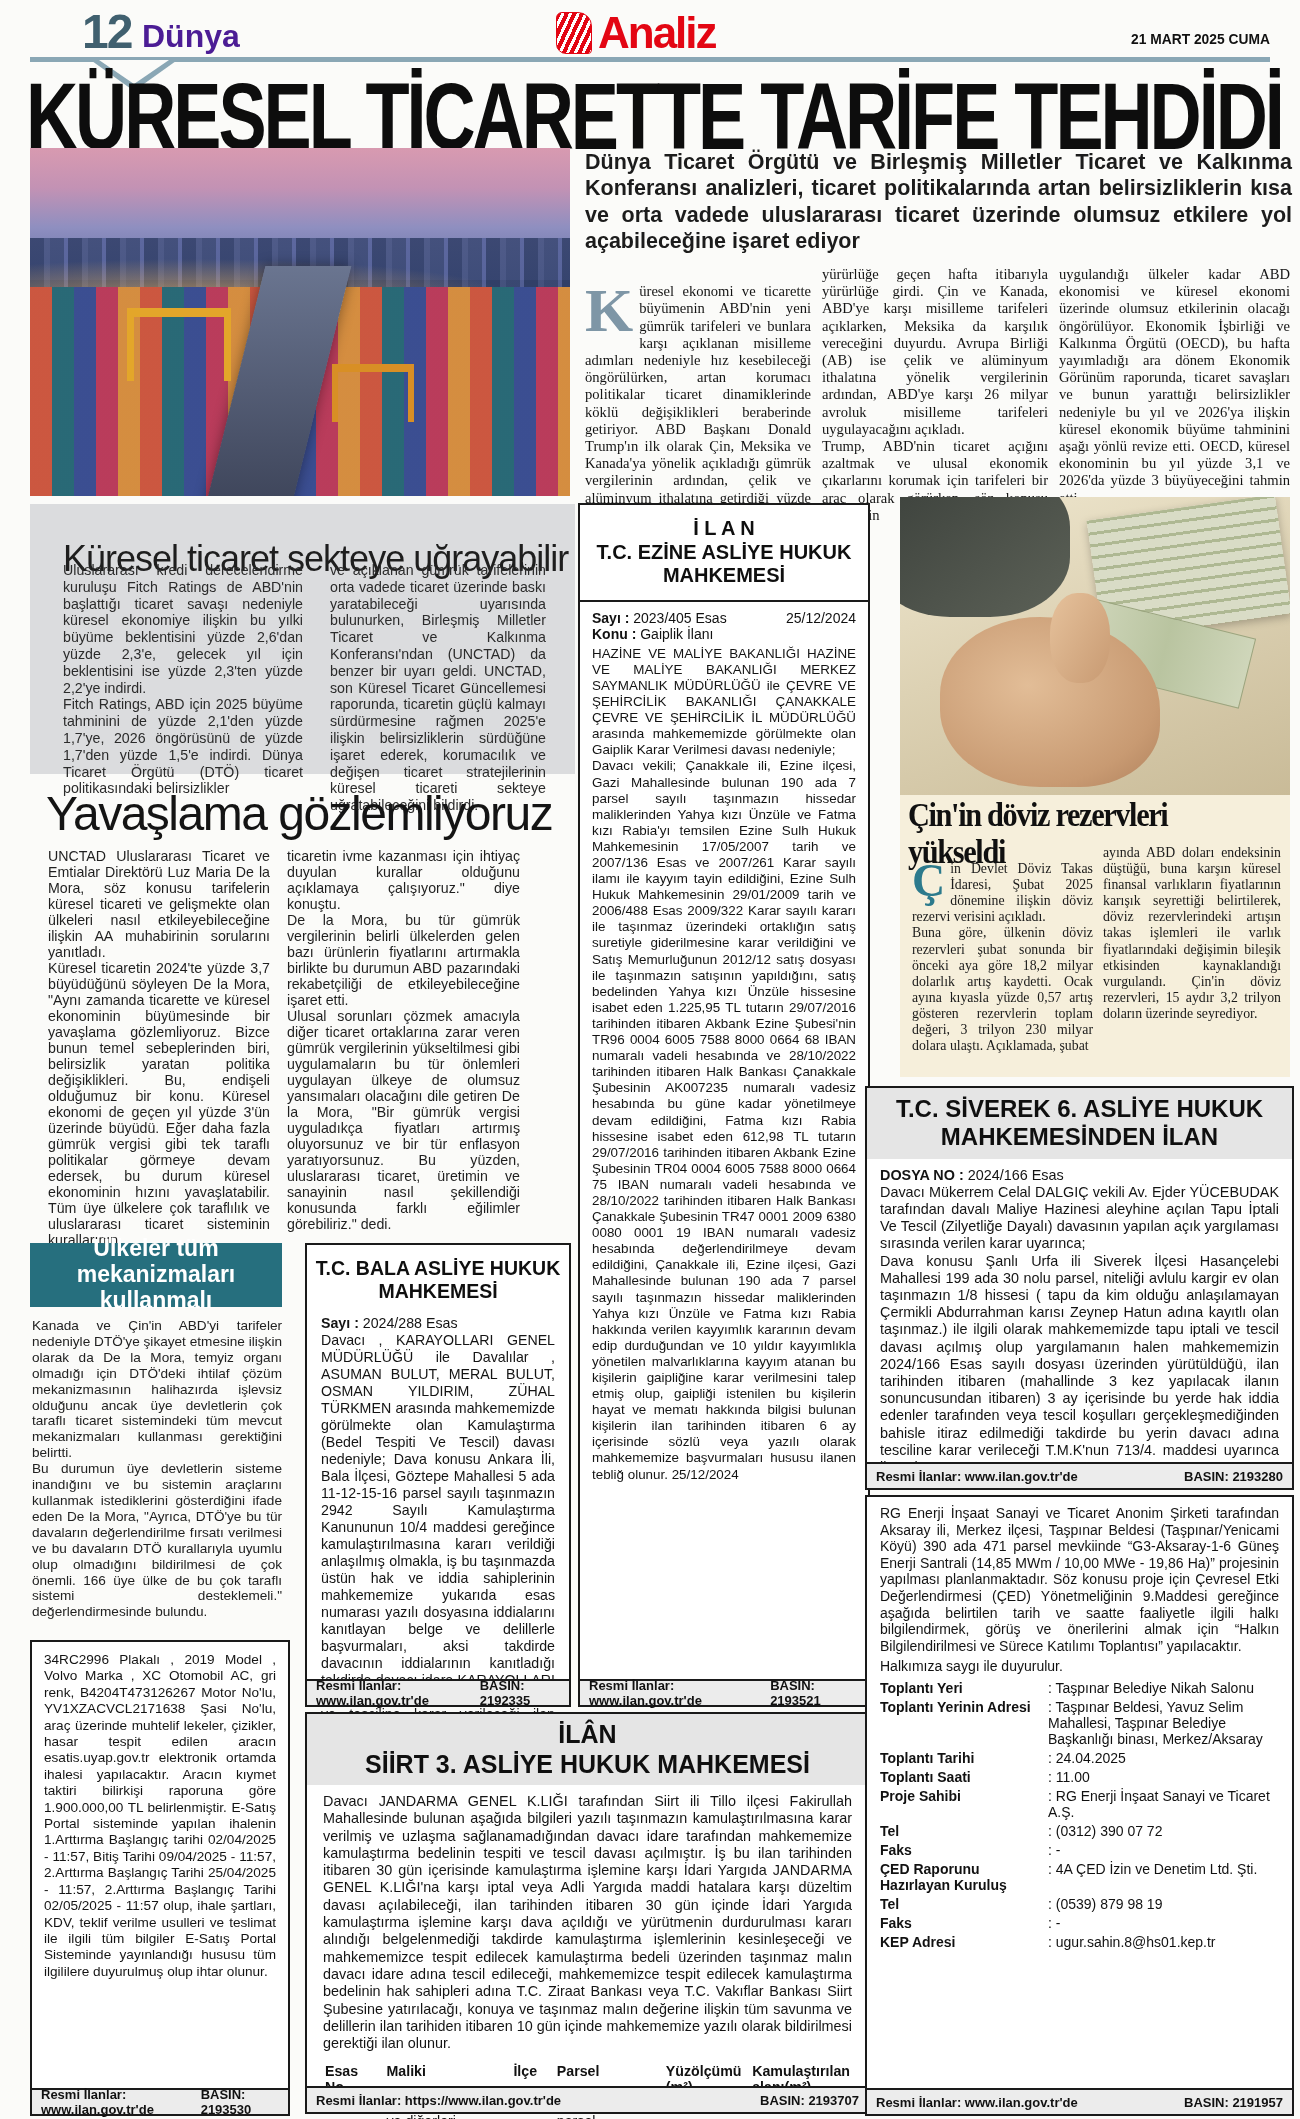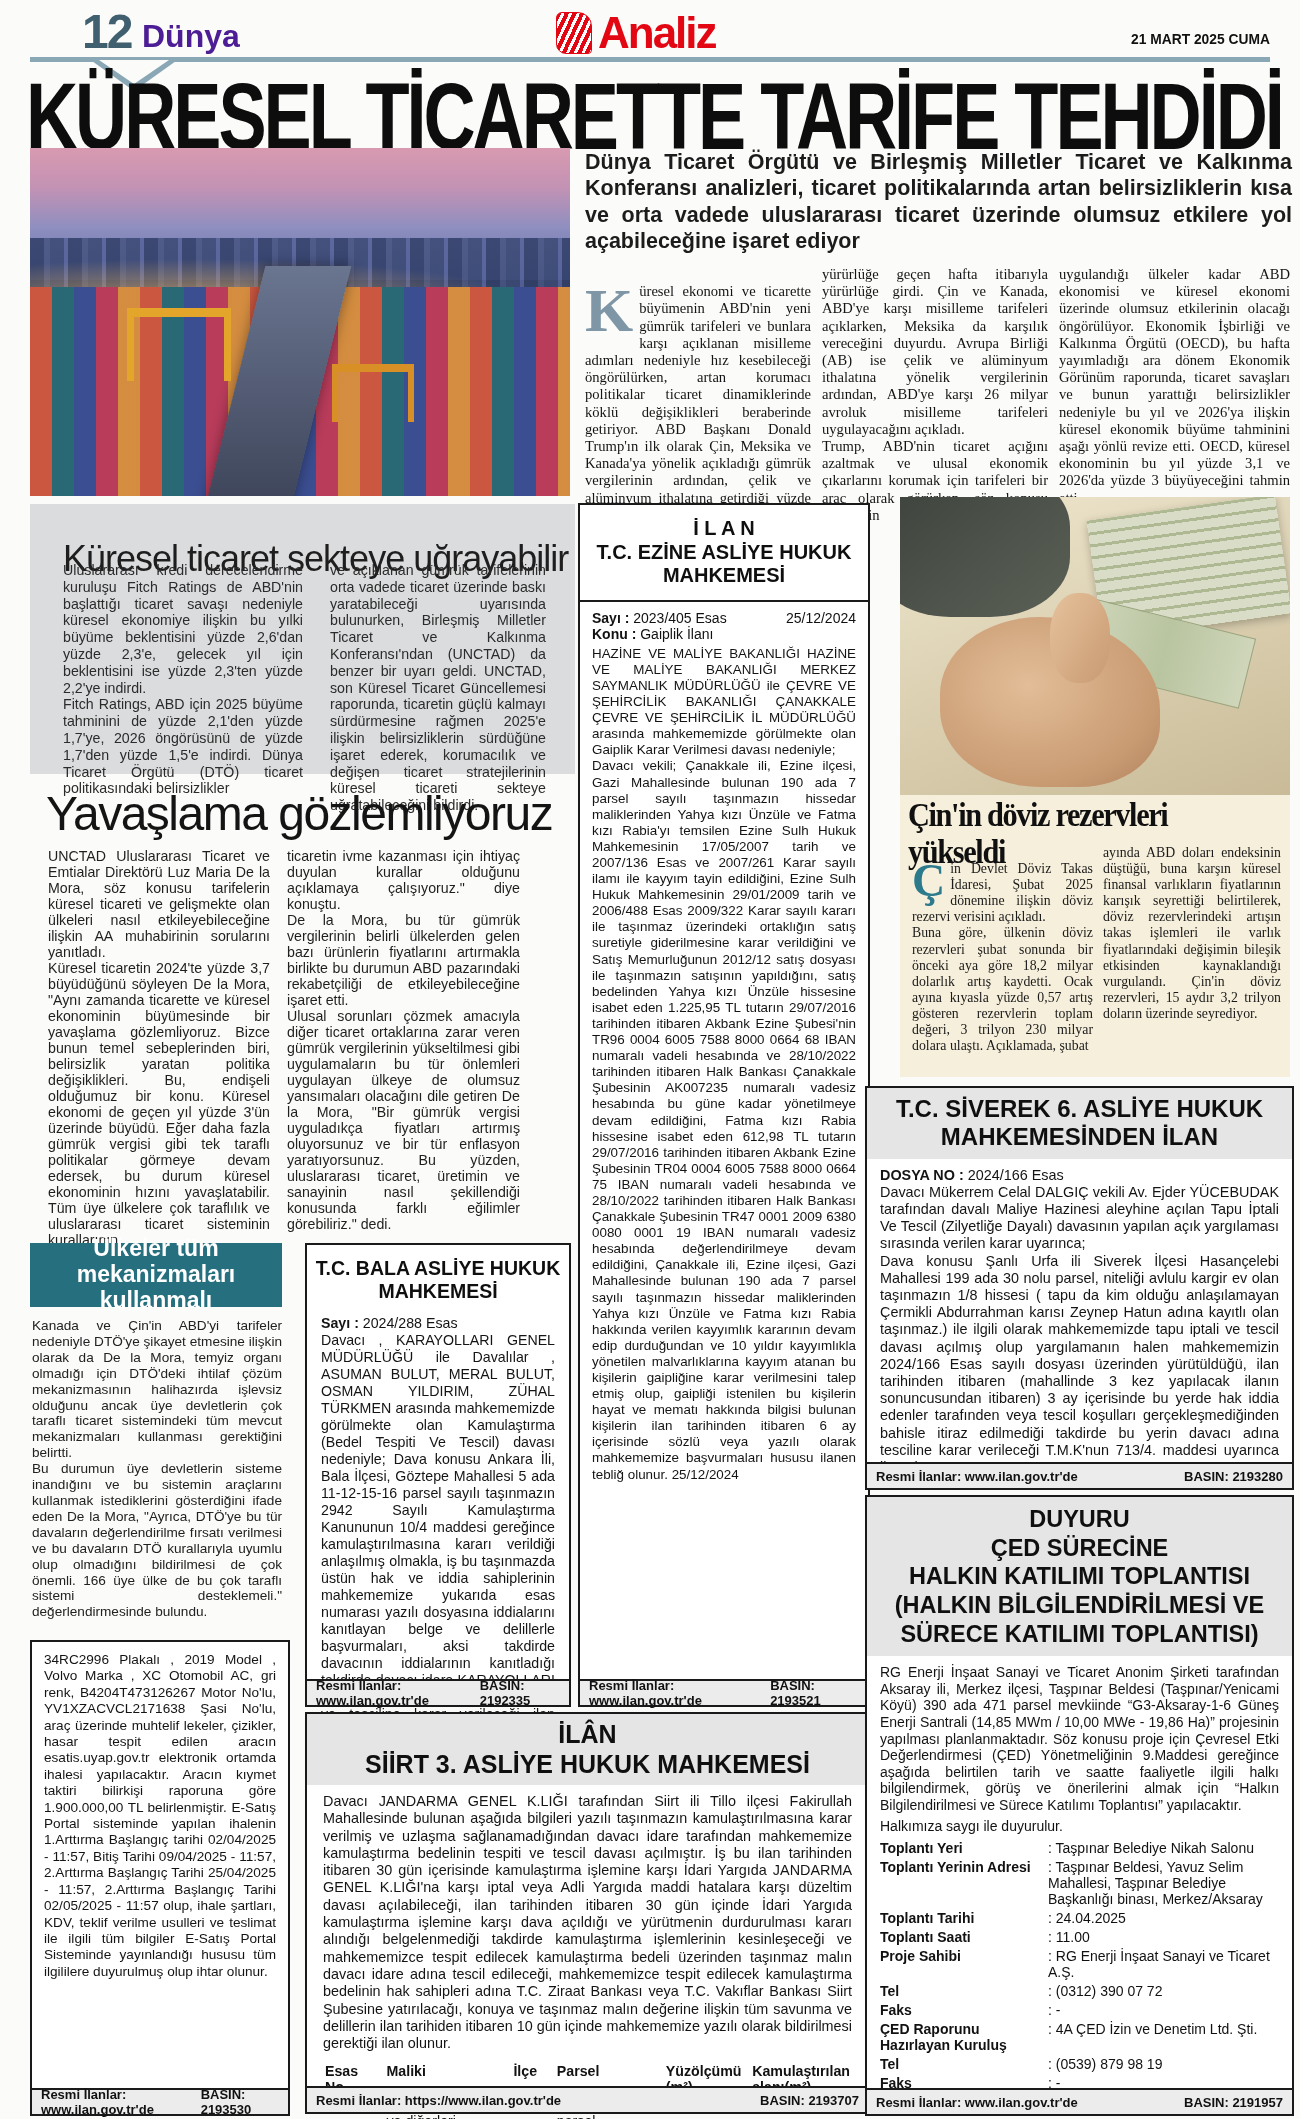--- a/index.html
+++ b/index.html
@@ -300,25 +300,20 @@
       <span class="prelines">Davacı Mükerrem Celal DALGIÇ vekili Av. Ejder YÜCEBUDAK tarafından davalı Maliye Hazinesi aleyhine açılan Tapu İptali Ve Tescil (Zilyetliğe Dayalı) davasının yapılan açık yargılaması sırasında verilen karar uyarınca;
 Dava konusu Şanlı Urfa ili Siverek İlçesi Hasançelebi Mahallesi 199 ada 30 nolu parsel, niteliği avlulu kargir ev olan taşınmazın 1/8 hissesi ( tapu da kim olduğu anlaşılamayan Çermikli Abdurrahman karısı Zeynep Hatun adına kayıtlı olan taşınmaz.) ile ilgili olarak mahkememizde tapu iptali ve tescil davası açılmış olup yargılamanın halen mahkememizin 2024/166 Esas sayılı dosyası üzerinden yürütüldüğü, ilan tarihinden itibaren (mahallinde 3 kez yapılacak ilanın sonuncusundan itibaren) 3 ay içerisinde bu yerde hak iddia edenler tarafınden veya tescil koşulları gerçekleşmediğinden bahisle itiraz edilmediği takdirde bu yerin davacı adına tesciline karar verileceği T.M.K'nun 713/4. maddesi uyarınca ilan olunur.</span>
     </div>
     <div class="n-footer">
       <span>Resmi İlanlar: www.ilan.gov.tr'de</span>
       <span>BASIN: 2193280</span>
     </div>
   </div>
 
   <div class="abs notice ced-box">
-    <div class="n-band ced-band prelines">DUYURU
-ÇED SÜRECİNE
-HALKIN KATILIMI TOPLANTISI
-(HALKIN BİLGİLENDİRİLMESİ VE
-SÜRECE KATILIMI TOPLANTISI)</div>
     <div class="n-body ced-body just">RG Enerji İnşaat Sanayi ve Ticaret Anonim Şirketi tarafından Aksaray ili, Merkez ilçesi, Taşpınar Beldesi (Taşpınar/Yenicami Köyü) 390 ada 471 parsel mevkiinde “G3-Aksaray-1-6 Güneş Enerji Santrali (14,85 MWm / 10,00 MWe - 19,86 Ha)” projesinin yapılması planlanmaktadır. Söz konusu proje için Çevresel Etki Değerlendirmesi (ÇED) Yönetmeliğinin 9.Maddesi gereğince aşağıda belirtilen tarih ve saatte faaliyetle ilgili halkı bilgilendirmek, görüş ve önerilerini almak için “Halkın Bilgilendirilmesi ve Sürece Katılımı Toplantısı” yapılacaktır.</div>
     <div class="ced-saygi">Halkımıza saygı ile duyurulur.</div>
     <div class="ced-fields">
       <div class="ced-row">
           <span class="ced-lab">Toplantı Yeri</span>
           <span class="ced-val">: Taşpınar Belediye Nikah Salonu</span>
         </div>
       <div class="ced-row">
           <span class="ced-lab">Toplantı Yerinin Adresi</span>
           <span class="ced-val">: Taşpınar Beldesi, Yavuz Selim Mahallesi, Taşpınar Belediye Başkanlığı binası, Merkez/Aksaray</span>

